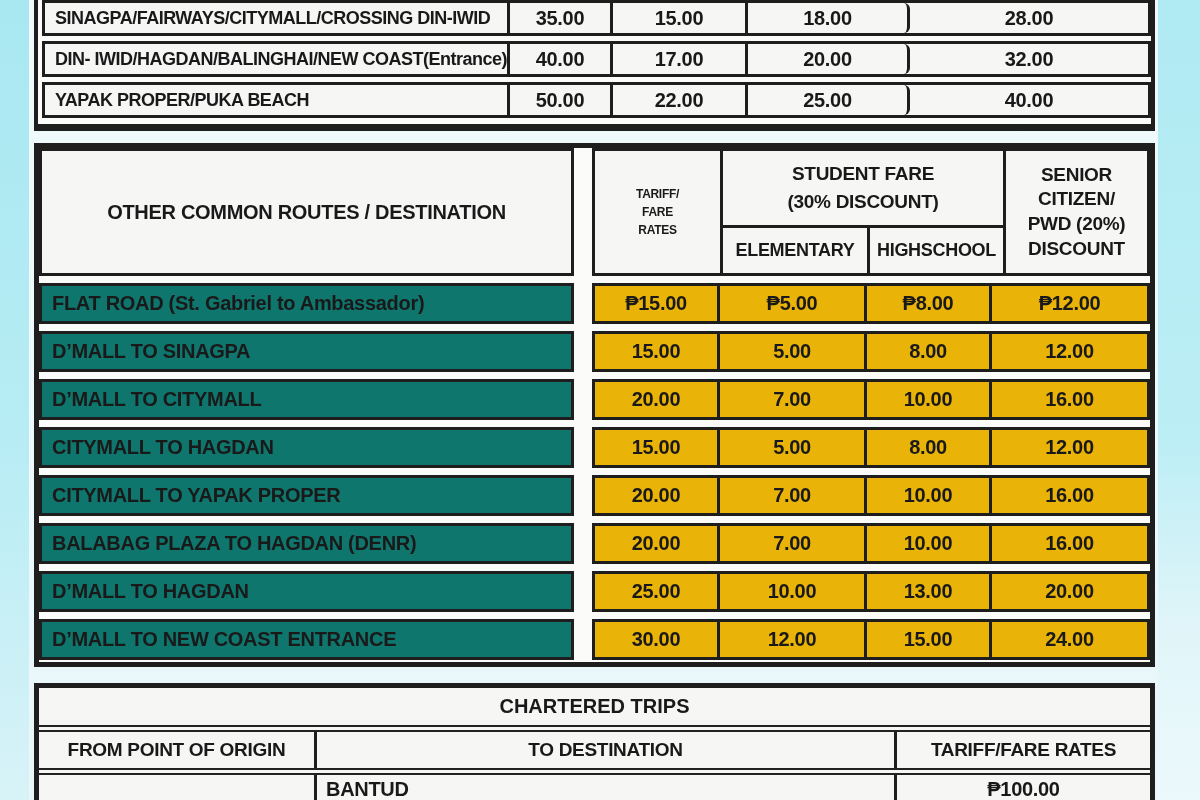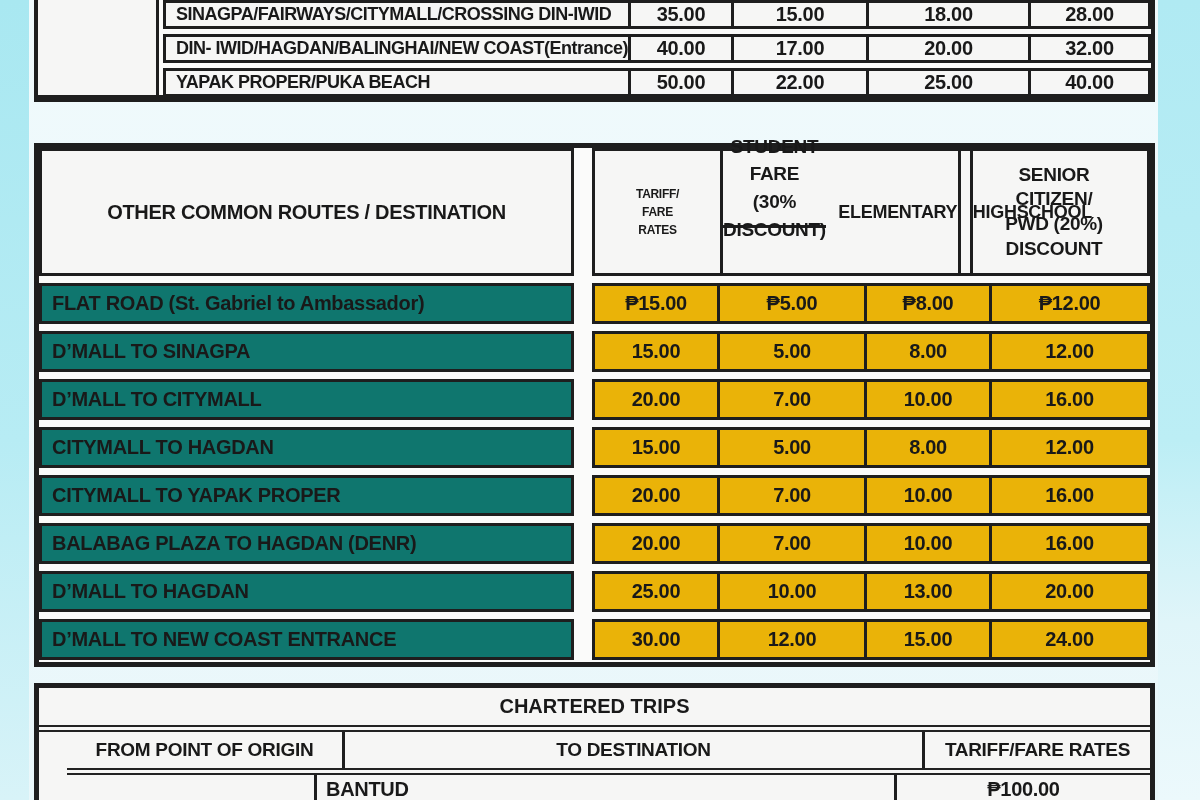--- a/index.html
+++ b/index.html
@@ -18,46 +18,46 @@
   }
   .strip-right {
     position: absolute; right: 0; top: 0; width: 42px; height: 800px;
     background: linear-gradient(180deg, #b0eaf3 0%, #bceef5 55%, #e0f5f9 78%, #ecf9fc 100%);
   }
   .cell-c { display: flex; align-items: center; justify-content: center; text-align: center; }
   .pre { white-space: pre-line; }
 
   
   .top-table {
-    position: absolute; left: 34px; top: 0; width: 1121px; height: 102px;
+    position: absolute; left: 34px; top: 0; width: 1121px; height: 131px;
     border: 4px solid #1e1e1e; border-top: none; border-bottom: 7px solid #1e1e1e;
-    background: #fbfbfa; display: flex;
+    background: #fbfbfa; display: flex; flex-direction: column;
   }
   .tt-empty { width: 121px; border-right: 3px solid #1e1e1e; background: #f6f6f5; }
   .tt-rows { flex: 1; display: flex; flex-direction: column; gap: 5px; padding-left: 4px; }
   .tt-row { display: flex; height: 36px; border: 3px solid #1e1e1e; background: #f6f6f5; }
   .tt-route { width: 465px; display: flex; align-items: center; padding-left: 10px;
               font-size: 18px; letter-spacing: -0.5px; border-right: 3px solid #1e1e1e;
               overflow: hidden; white-space: nowrap; }
   .tt-v1 { width: 103px; border-right: 3px solid #1e1e1e; font-size: 20px; }
   .tt-v2 { width: 135px; border-right: 3px solid #1e1e1e; font-size: 20px; }
-  .tt-v3 { width: 162px; border-right: 3px solid #1e1e1e; font-size: 20px; }
+  .tt-v3 { width: 162px; border-right: 3px solid #1e1e1e; font-size: 20px; border-radius: 6px; }
   .tt-v4 { flex: 1; font-size: 20px; }
 
   
   .mid-table {
     position: absolute; left: 34px; top: 143px; width: 1121px; height: 524px;
     border: 5px solid #1e1e1e; background: #fbfbfa;
   }
   .mt-header { display: flex; height: 128px; }
   .mh-routes { width: 535px; border: 3px solid #1e1e1e; background: #f6f6f5;
                font-size: 20px; margin-right: 18px; }
   .mh-vals { flex: 1; border: 3px solid #1e1e1e; background: #f6f6f5; display: flex; }
   .mh-tariff { width: 128px; border-right: 3px solid #1e1e1e; font-size: 12px; line-height: 1.5; }
-  .mh-student-block { width: 238px; border-right: 3px solid #1e1e1e; display: flex; flex-direction: row; }
+  .mh-student-block { width: 283px; border-right: 3px solid #1e1e1e; display: flex; flex-direction: column; }
   .mh-student { height: 77px; border-bottom: 3px solid #1e1e1e; font-size: 19px; line-height: 1.45; }
   .mh-sub { flex: 1; display: flex; }
   .mh-elem { width: 147px; border-right: 3px solid #1e1e1e; font-size: 18px; }
   .mh-high { flex: 1; font-size: 18px; }
   .mh-senior { flex: 1; font-size: 19px; line-height: 1.3; }
   .mt-rows { display: flex; flex-direction: column; gap: 7px; margin-top: 7px; }
   .mt-row { display: flex; height: 41px; }
   .mr-route { width: 535px; border: 3px solid #1e1e1e; background: #0f766e;
               display: flex; align-items: center; padding-left: 10px; font-size: 20px;
               margin-right: 18px; white-space: nowrap; overflow: hidden; }
@@ -67,21 +67,21 @@
   .mv-high { width: 125px; border-right: 3px solid #1e1e1e; font-size: 20px; }
   .mv-senior { flex: 1; font-size: 20px; }
 
   
   .chart-table {
     position: absolute; left: 34px; top: 683px; width: 1121px; height: 130px;
     border: 5px solid #1e1e1e; border-bottom: none; background: #f6f6f5;
   }
   .ct-title { height: 44px; font-size: 20px; letter-spacing: 0;
               border-bottom: 7px double #222; }
-  .ct-header { display: flex; height: 43px; border-bottom: 7px double #222; margin-left: 28px; }
+  .ct-header { display: flex; height: 43px; border-bottom: 7px double #222; }
   .ch-origin { width: 278px; border-right: 3px solid #1e1e1e; font-size: 19px; }
   .ch-dest { width: 580px; border-right: 3px solid #1e1e1e; font-size: 19px; }
   .ch-rates { flex: 1; font-size: 19px; }
   .ct-row { display: flex; height: 45px; }
   .cr-origin { width: 278px; border-right: 3px solid #1e1e1e; }
   .cr-dest { width: 580px; border-right: 3px solid #1e1e1e; padding-left: 9px;
              font-size: 20px; padding-top: 3px; }
   .cr-rates { flex: 1; text-align: center; font-size: 20px; padding-top: 3px; }
 </style>
 </head>

